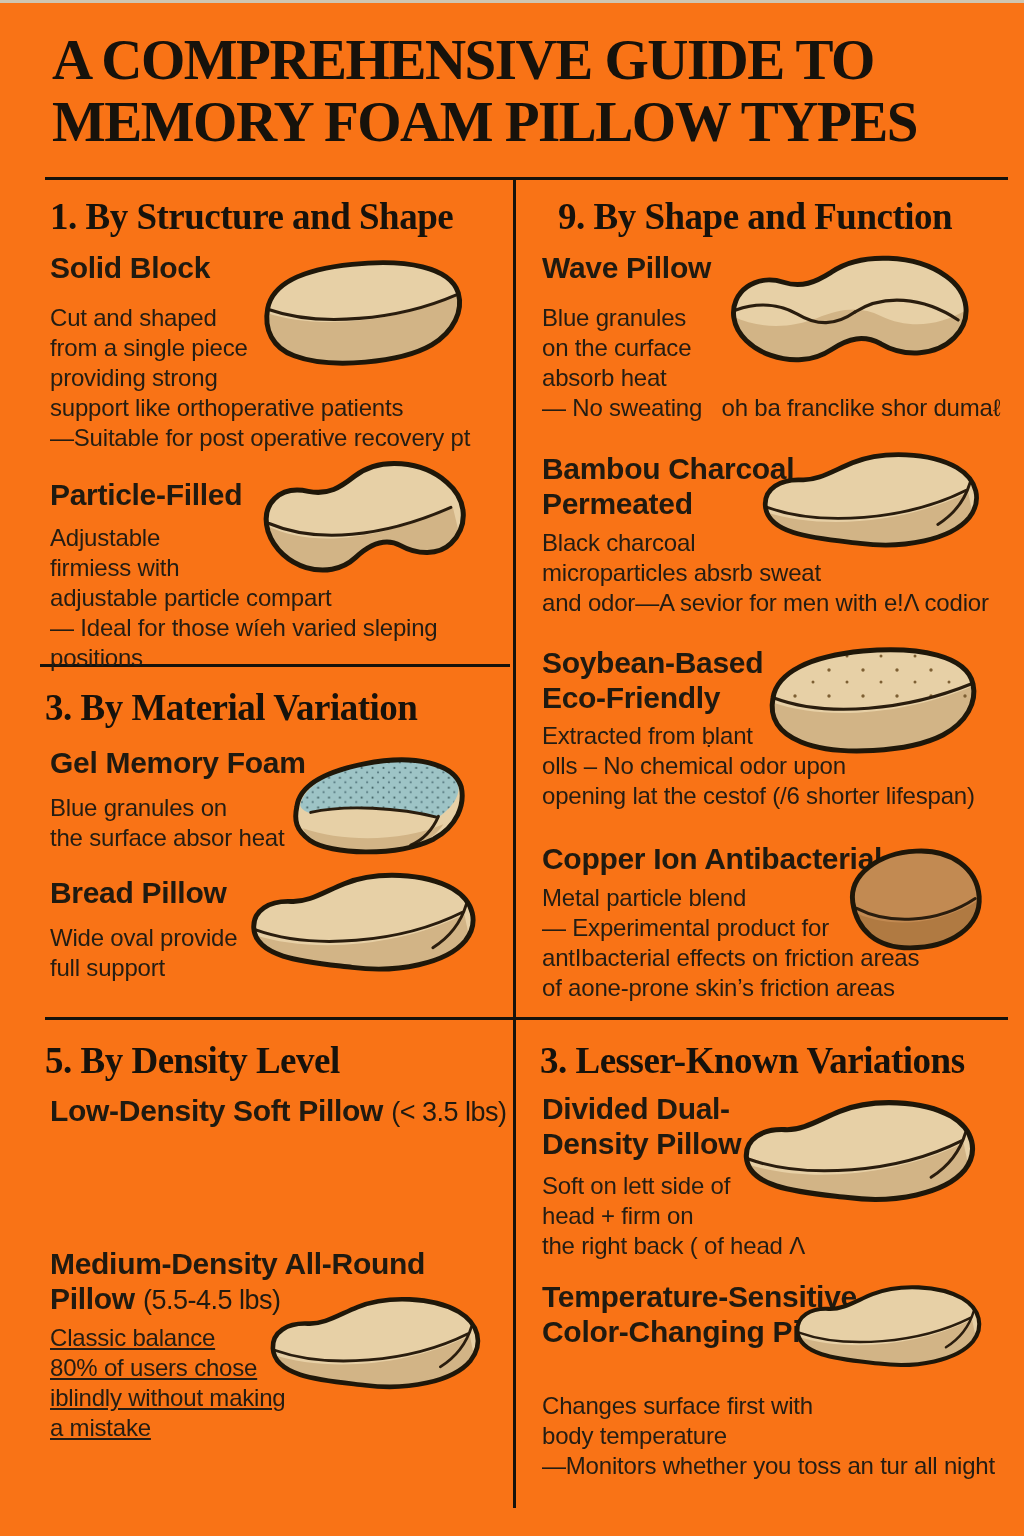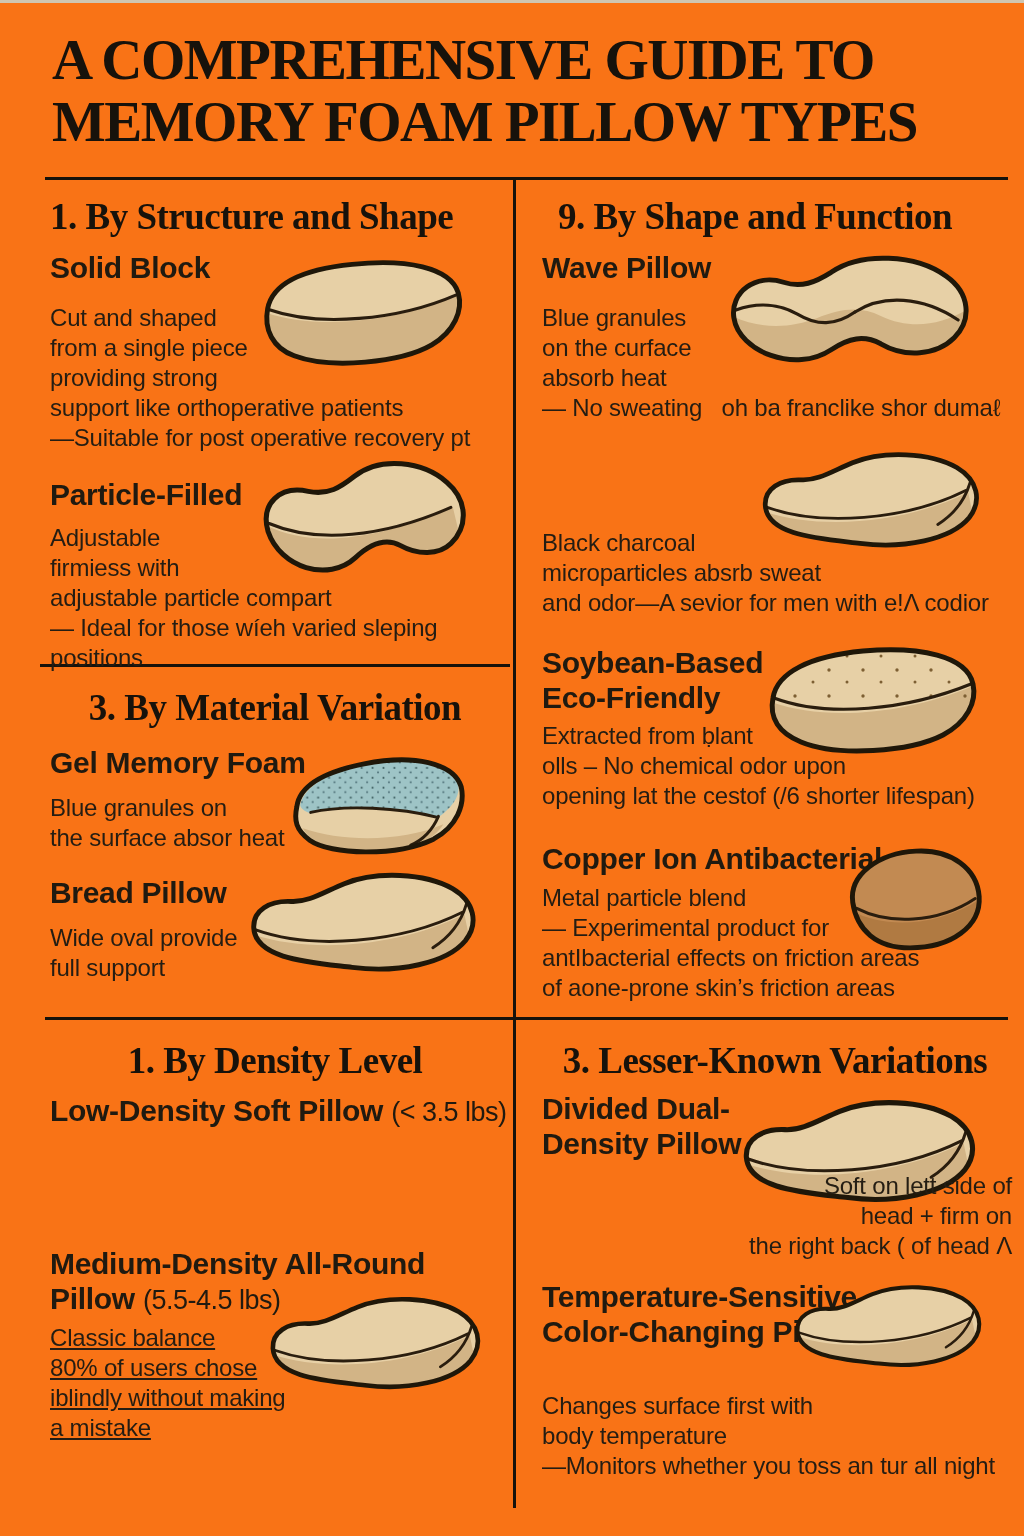--- a/index.html
+++ b/index.html
@@ -14,21 +14,21 @@
     position:absolute; left:52px; top:26px; width:950px;
     font-family:"Liberation Serif", serif; font-weight:700;
     font-size:57px; line-height:1.08; letter-spacing:-1.5px;
     color:#17120b; white-space:pre-line;
   }
   .sec-h{
     position:absolute;
     font-family:"Liberation Serif", serif; font-weight:700;
     font-size:37px; letter-spacing:-0.5px; color:#17120b;
   }
-  .center{text-align:center;}
+  .center{text-align:left;}
   .item-h{
     position:absolute; font-weight:700; font-size:30px; line-height:35px;
     letter-spacing:-0.3px; color:#201a10;
   }
   .weight{font-weight:400; font-size:27px; letter-spacing:-0.5px;}
   .body{
     position:absolute; font-size:24px; line-height:30px;
     letter-spacing:-0.2px; white-space:pre-wrap; color:#241d13;
   }
   .hline,.vline{position:absolute; background:#17120b;}
@@ -181,21 +181,21 @@
   <div class="body" style="left:50px; top:790px; width:280px;">Blue granules on
 the surface absor heat</div>
 
   <div class="item-h" style="left:50px; top:872px;">Bread Pillow</div>
   <svg class="pillow" style="left:240px; top:858px;" width="246" height="133">
       <use href="#p-bread"></use>
     </svg>
   <div class="body" style="left:50px; top:920px; width:280px;">Wide oval provide
 full support</div>
 
-  <div class="sec-h center" style="left:45px; top:1036px; width:460px;">1. By Density Level</div>
+  <div class="sec-h center" style="left:45px; top:1036px; width:460px;">5. By Density Level</div>
 
   <div class="item-h" style="left:50px; top:1090px; width:470px;"><span>Low-Density Soft Pillow</span> <span class="weight">(&lt; 3.5 lbs)</span></div>
 
   <div class="item-h" style="left:50px; top:1243px; width:430px;"><span>Medium-Density All-Round Pillow</span> <span class="weight">(5.5-4.5 lbs)</span></div>
   <svg class="pillow" style="left:260px; top:1278px;" width="230" height="134">
       <use href="#p-bread"></use>
     </svg>
   <div class="body" style="left:50px; top:1320px; width:280px;text-decoration:underline;">Classic balance
 80% of users chose
 iblindly without making
@@ -205,20 +205,21 @@
 
   <div class="item-h" style="left:542px; top:247px;">Wave Pillow</div>
   <svg class="pillow" style="left:722px; top:243px;" width="258" height="140">
       <use href="#p-wave"></use>
     </svg>
   <div class="body" style="left:542px; top:300px; width:470px;">Blue granules
 on the curface
 absorb heat
 — No sweating   oh ba franclike shor dumaℓ</div>
 
+  <div class="item-h" style="left:542px; top:448px; width:320px;">Bambou Charcoal Permeated</div>
   <svg class="pillow" style="left:752px; top:438px;" width="237" height="128">
       <use href="#p-bread"></use>
     </svg>
   <div class="body" style="left:542px; top:525px; width:470px;">Black charcoal
 microparticles absrb sweat
 and odor—A sevior for men with e!Λ codior</div>
 
   <div class="item-h" style="left:542px; top:642px; width:270px;">Soybean-Based Eco-Friendly</div>
   <svg class="pillow" style="left:755px; top:635px;" width="235" height="130">
       <use href="#p-soy"></use>
@@ -235,21 +236,21 @@
 — Experimental product for
 antIbacterial effects on friction areas
 of aone-prone skin’s friction areas</div>
 
   <div class="sec-h center" style="left:540px; top:1036px; width:470px;">3. Lesser-Known Variations</div>
 
   <div class="item-h" style="left:542px; top:1088px; width:250px;">Divided Dual-Density Pillow</div>
   <svg class="pillow" style="left:732px; top:1085px;" width="254" height="137">
       <use href="#p-bread"></use>
     </svg>
-  <div class="body" style="left:542px; top:1168px; width:470px;text-align:right;">Soft on lett side of
+  <div class="body" style="left:542px; top:1168px; width:470px;">Soft on lett side of
 head + firm on
 the right back ( of head Λ</div>
 
   <div class="item-h" style="left:542px; top:1276px; width:345px;">Temperature-Sensitive Color-Changing Pillow</div>
   <svg class="pillow" style="left:786px; top:1256px;" width="204" height="143">
       <use href="#p-bread"></use>
     </svg>
   <div class="body" style="left:542px; top:1388px; width:470px;">Changes surface first with
 body temperature
 —Monitors whether you toss an tur all night</div>

